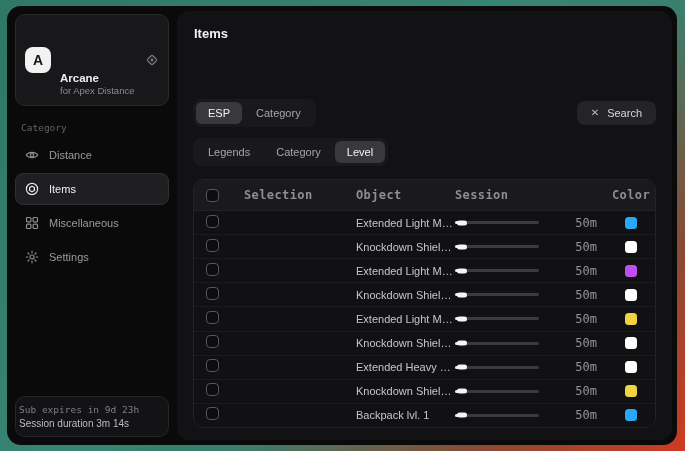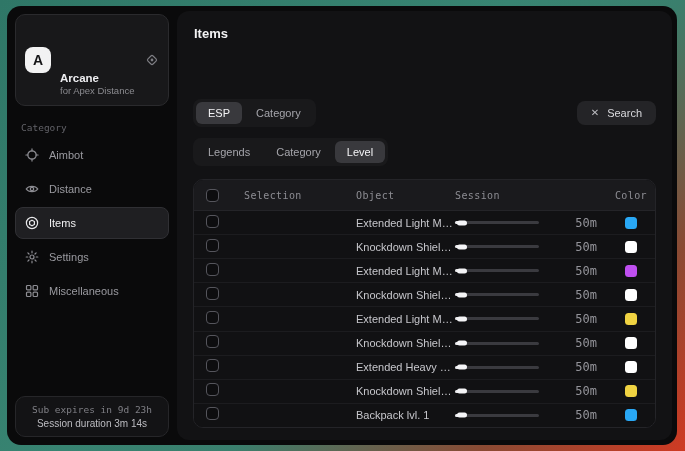--- a/index.html
+++ b/index.html
@@ -29,21 +29,21 @@
   .nav{display:flex;flex-direction:column;gap:2px;}
   .nav-item{
     display:flex;align-items:center;gap:10px;padding:8px 9px;border-radius:8px;
     color:#9a9aa0;font-size:11px;border:1px solid transparent;cursor:default;
   }
   .nav-item .ico{display:flex;color:#8d8d93;}
   .nav-item.active{background:#1f1f22;border-color:#303034;color:#f0f0f2;}
   .nav-item.active .ico{color:#e8e8ea;}
   .side-footer{
     margin-top:auto;background:#131315;border:1px solid #262629;border-radius:10px;
-    padding:7px 3px;display:flex;flex-direction:column;gap:3px;align-items:center;
+    padding:7px 3px;display:flex;flex-direction:column;gap:3px;
   }
   .foot1{color:#7f7f85;font-size:9.5px;font-family:"DejaVu Sans Mono",monospace;}
   .foot2{color:#bcbcc1;font-size:10px;}
   
   .main{
     flex:1;margin:5px 5px 5px 0;background:#121214;border-radius:12px;
     padding:13px 16px 12px 16px;display:flex;flex-direction:column;box-sizing:border-box;min-width:0;
   }
   .main-title{color:#f2f2f4;font-size:13px;font-weight:bold;margin:2px 0 12px 1px;}
   .row-between{display:flex;align-items:center;justify-content:space-between;margin-top:46px;}
@@ -60,21 +60,21 @@
   .table{
     margin-top:13px;flex:1;border:1px solid #242428;border-radius:10px;overflow:hidden;
     display:flex;flex-direction:column;background:#101012;min-height:0;
   }
   .thead,.trow{
     display:grid;grid-template-columns:38px 112px 1fr 152px 48px;
     align-items:center;padding:0 0 0 12px;
   }
   .thead{
     flex:0 0 30px;background:#1a1a1d;border-bottom:1px solid #242428;
-    color:#8d8d93;font-size:10px;font-family:"DejaVu Sans Mono",monospace;letter-spacing:.4px;
+    color:#8d8d93;font-size:12px;font-family:"DejaVu Sans Mono",monospace;letter-spacing:.4px;font-weight:bold;
   }
   .tbody{flex:1;display:flex;flex-direction:column;min-height:0;}
   .trow{flex:1;border-bottom:1px solid #1c1c1f;background:#111113;}
   .trow:last-child{border-bottom:none;}
   .checkbox{
     width:13px;height:13px;border:1.5px solid #55555c;border-radius:4px;
     background:#0d0d0f;display:inline-block;box-sizing:border-box;
   }
   .obj-cell{color:#c7c7cc;font-size:11px;white-space:nowrap;overflow:hidden;text-overflow:ellipsis;}
   .dist-cell{display:flex;align-items:center;}
@@ -110,67 +110,58 @@
         <svg width="14" height="14" viewBox="0 0 14 14">
             <rect x="3.4" y="3.4" width="7.2" height="7.2" rx="1.5" transform="rotate(45 7 7)" fill="none" stroke="currentColor" stroke-width="1.2"></rect>
             <circle cx="7" cy="7" r="1.4" fill="currentColor"></circle>
           </svg>
       </span>
     </div>
 
     <div class="cat-label">Category</div>
 
     <div class="nav">
-      <div class="nav-item">
-        <span class="ico">
-          <svg width="14" height="14" viewBox="0 0 14 14" fill="none" stroke="currentColor" stroke-width="1.2" stroke-linecap="round">
-              <circle cx="7" cy="7" r="4.2"></circle>
-              <path d="M7 .9v2.2M7 10.9v2.2M.9 7h2.2M10.9 7h2.2"></path>
-            </svg>
-        </span>
-        <span>Aimbot</span>
-      </div>
       <div class="nav-item">
         <span class="ico">
           <svg width="14" height="14" viewBox="0 0 14 14" fill="none" stroke="currentColor" stroke-width="1.2">
               <path d="M1.2 7c2.4-3.6 9.2-3.6 11.6 0c-2.4 3.6-9.2 3.6-11.6 0z"></path>
               <circle cx="7" cy="7" r="1.7"></circle>
             </svg>
         </span>
         <span>Distance</span>
       </div>
       <div class="nav-item active">
         <span class="ico">
           <svg width="14" height="14" viewBox="0 0 14 14" fill="none" stroke="currentColor" stroke-width="1.2">
               <circle cx="7" cy="7" r="5.6"></circle>
               <path d="M7 4.2l2.4 1.4v2.8L7 9.8L4.6 8.4V5.6z"></path>
             </svg>
         </span>
         <span>Items</span>
-      </div>
-      <div class="nav-item">
-        <span class="ico">
-          <svg width="14" height="14" viewBox="0 0 14 14" fill="none" stroke="currentColor" stroke-width="1.2" stroke-linecap="round">
-              <circle cx="7" cy="7" r="2"></circle>
-              <path d="M7 1.2v1.6M7 11.2v1.6M1.2 7h1.6M11.2 7h1.6M2.9 2.9l1.1 1.1M10 10l1.1 1.1M11.1 2.9L10 4M4 10l-1.1 1.1"></path>
-            </svg>
-        </span>
-        <span>Settings</span>
       </div>
       <div class="nav-item">
         <span class="ico">
           <svg width="14" height="14" viewBox="0 0 14 14" fill="none" stroke="currentColor" stroke-width="1.2">
               <rect x="1.5" y="1.5" width="4.4" height="4.4" rx="1"></rect>
               <rect x="8.1" y="1.5" width="4.4" height="4.4" rx="1"></rect>
               <rect x="1.5" y="8.1" width="4.4" height="4.4" rx="1"></rect>
               <rect x="8.1" y="8.1" width="4.4" height="4.4" rx="1"></rect>
             </svg>
         </span>
         <span>Miscellaneous</span>
       </div>
+      <div class="nav-item">
+        <span class="ico">
+          <svg width="14" height="14" viewBox="0 0 14 14" fill="none" stroke="currentColor" stroke-width="1.2" stroke-linecap="round">
+              <circle cx="7" cy="7" r="2"></circle>
+              <path d="M7 1.2v1.6M7 11.2v1.6M1.2 7h1.6M11.2 7h1.6M2.9 2.9l1.1 1.1M10 10l1.1 1.1M11.1 2.9L10 4M4 10l-1.1 1.1"></path>
+            </svg>
+        </span>
+        <span>Settings</span>
+      </div>
     </div>
 
     <div class="side-footer">
       <div class="foot1">Sub expires in 9d 23h</div>
       <div class="foot2">Session duration 3m 14s</div>
     </div>
   </div>
 
   <div class="main">
 

